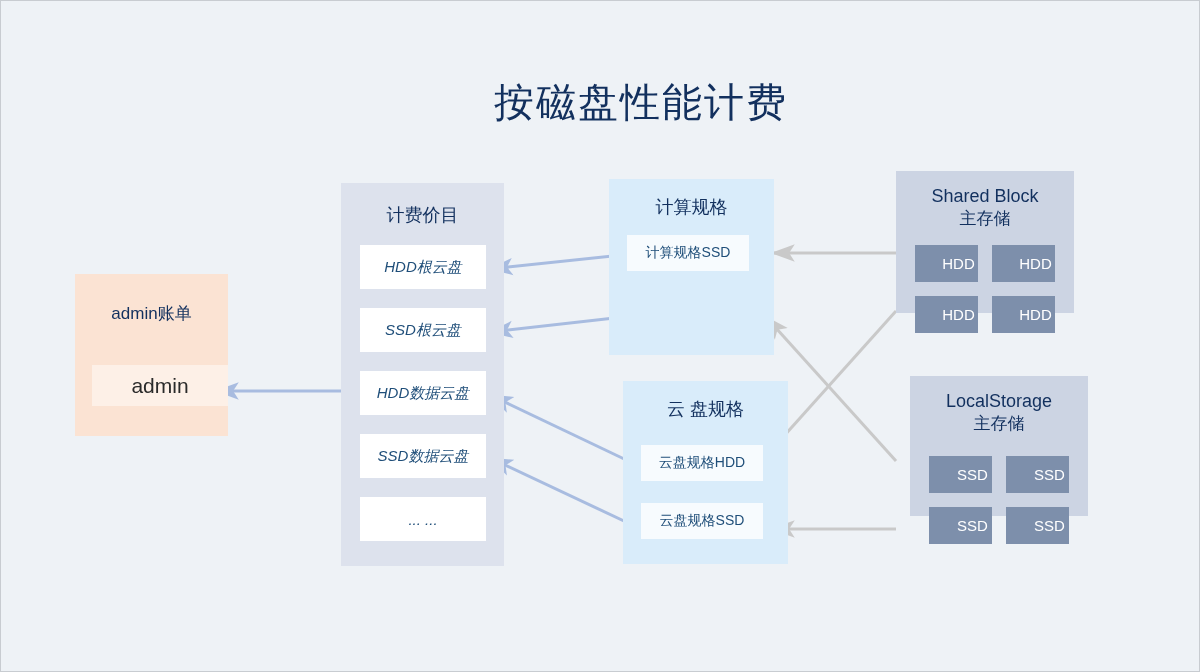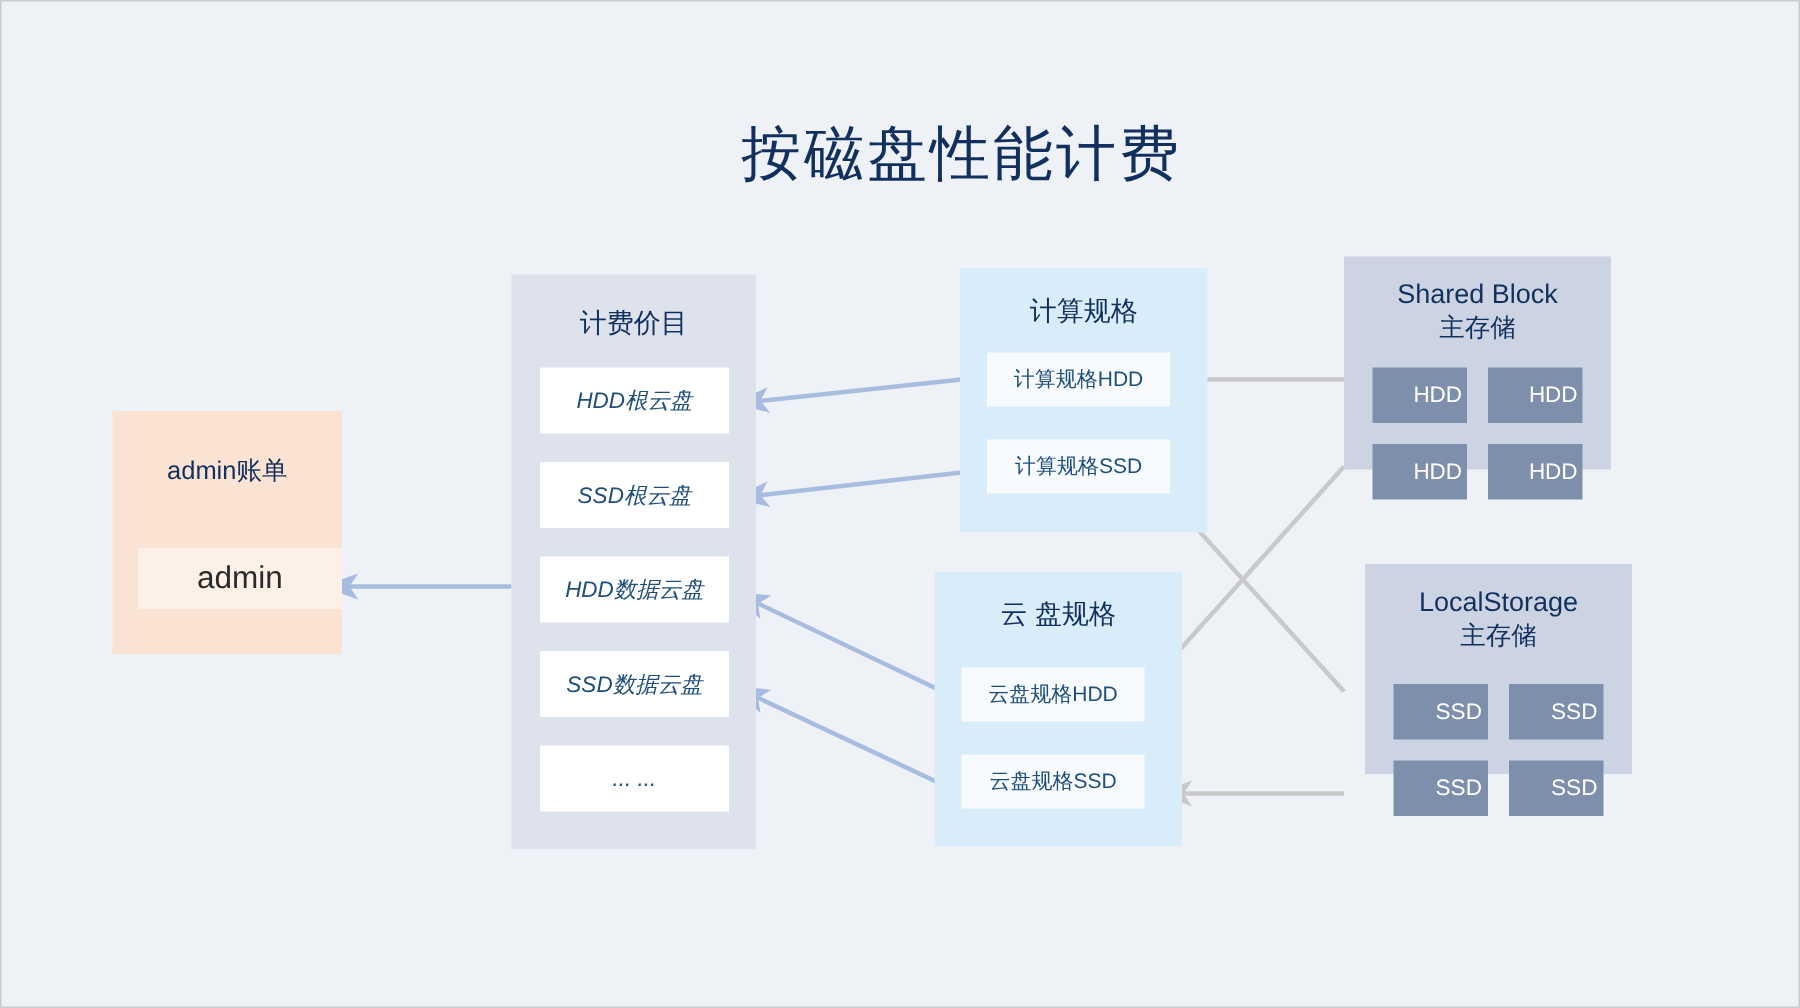--- a/index.html
+++ b/index.html
@@ -111,21 +111,21 @@
     color: #1f4e79;
     white-space: nowrap;
     font-style: italic;
   }
 
   
   .spec-panel {
     background: #d9ecfa;
   }
   #panel-compute-spec {
-    left: 639px;
+    left: 608px;
     top: 178px;
     width: 165px;
     height: 176px;
   }
   #panel-disk-spec {
     left: 622px;
     top: 380px;
     width: 165px;
     height: 183px;
   }
@@ -251,21 +251,20 @@
       <div class="billing-item">SSD根云盘</div>
       <div class="billing-item">HDD数据云盘</div>
       <div class="billing-item">SSD数据云盘</div>
       <div class="billing-item">... ...</div>
     </div>
   </div>
 
   <div class="panel spec-panel" id="panel-compute-spec">
     <div class="panel-title">计算规格</div>
     <div class="spec-list">
-      <div class="spec-item">计算规格HDD</div>
       <div class="spec-item">计算规格SSD</div>
     </div>
   </div>
 
   <div class="panel spec-panel" id="panel-disk-spec">
     <div class="panel-title">云 盘规格</div>
     <div class="spec-list">
       <div class="spec-item">云盘规格HDD</div>
       <div class="spec-item">云盘规格SSD</div>
     </div>

